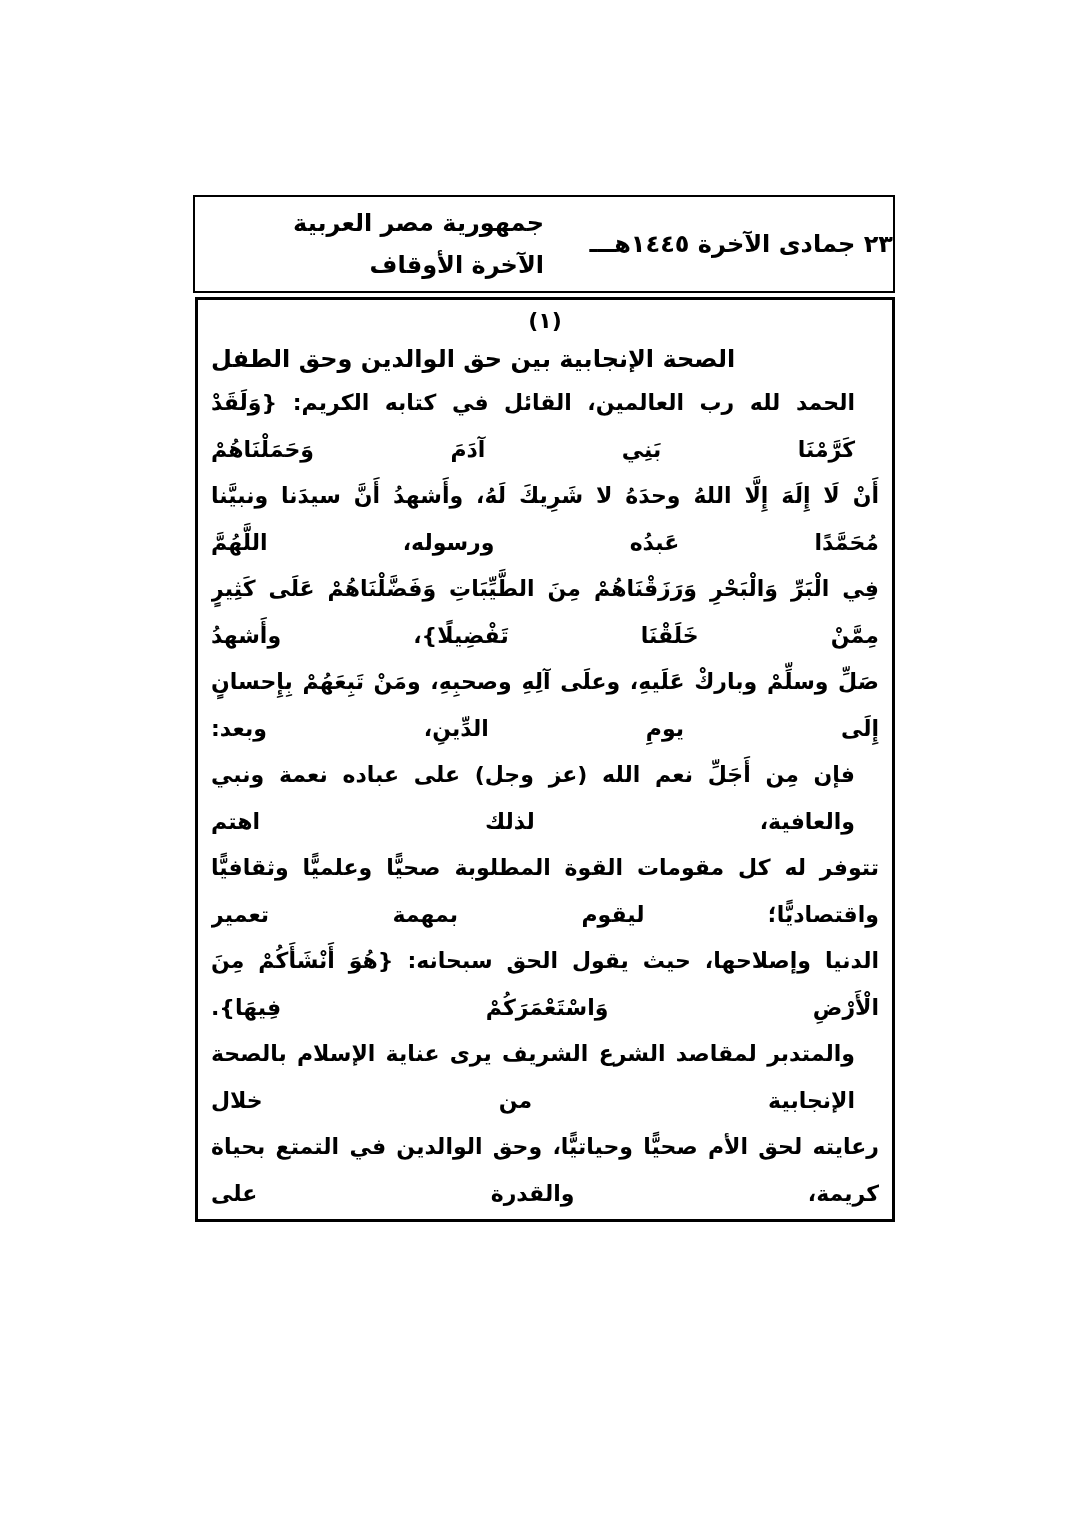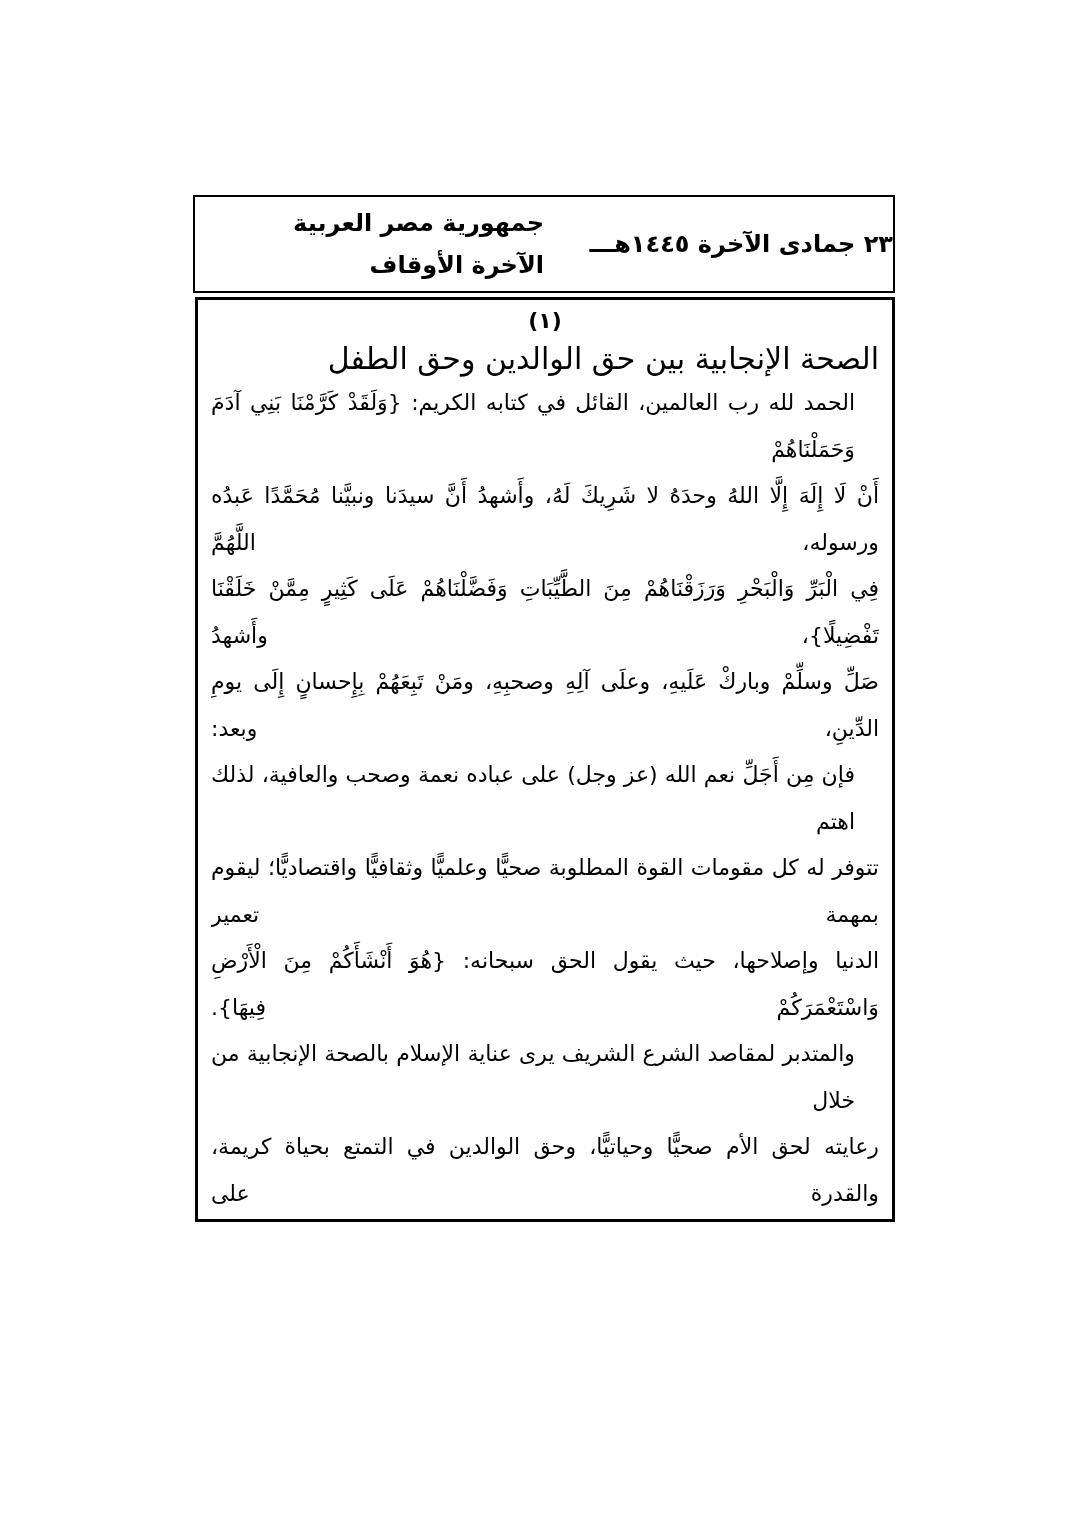--- a/index.html
+++ b/index.html
@@ -49,28 +49,28 @@
     overflow: hidden;
   }
   .doc-number {
     text-align: center;
     font-weight: 700;
     font-size: 22px;
     line-height: 34px;
     direction: ltr;
   }
   .doc-title {
-    text-align: right;
-    font-weight: 400;
-    font-size: 30px;
+    text-align: left;
+    font-weight: 700;
+    font-size: 24px;
     line-height: 42px;
   }
   .para { margin: 0; }
   .tline {
-    font-weight: 400;
+    font-weight: 700;
     font-size: 22px;
     line-height: 46.5px;
     text-align: justify;
     text-align-last: justify;
     -moz-text-align-last: justify;
     white-space: nowrap; 
     overflow: hidden;
   }
   .tline { white-space: normal; } 
   .tline.indent { padding-right: 24px; }
@@ -95,21 +95,21 @@
     <div class="doc-title">الصحة الإنجابية بين حق الوالدين وحق الطفل</div>
 
     <div class="para">
       <div class="tline indent">الحمد لله رب العالمين، القائل في كتابه الكريم: {وَلَقَدْ كَرَّمْنَا بَنِي آدَمَ وَحَمَلْنَاهُمْ</div>
       <div class="tline">أَنْ لَا إِلَهَ إِلَّا اللهُ وحدَهُ لا شَرِيكَ لَهُ، وأَشهدُ أَنَّ سيدَنا ونبيَّنا مُحَمَّدًا عَبدُه ورسوله، اللَّهُمَّ</div>
       <div class="tline">فِي الْبَرِّ وَالْبَحْرِ وَرَزَقْنَاهُمْ مِنَ الطَّيِّبَاتِ وَفَضَّلْنَاهُمْ عَلَى كَثِيرٍ مِمَّنْ خَلَقْنَا تَفْضِيلًا}، وأَشهدُ</div>
       <div class="tline">صَلِّ وسلِّمْ وباركْ عَلَيهِ، وعلَى آلِهِ وصحبِهِ، ومَنْ تَبِعَهُمْ بِإِحسانٍ إِلَى يومِ الدِّينِ، وبعد:</div>
     </div>
 
     <div class="para">
-      <div class="tline indent">فإن مِن أَجَلِّ نعم الله (عز وجل) على عباده نعمة وصحب والعافية، لذلك اهتم</div>
+      <div class="tline indent">فإن مِن أَجَلِّ نعم الله (عز وجل) على عباده نعمة ونبي والعافية، لذلك اهتم</div>
       <div class="tline">تتوفر له كل مقومات القوة المطلوبة صحيًّا وعلميًّا وثقافيًّا واقتصاديًّا؛ ليقوم بمهمة تعمير</div>
       <div class="tline">الدنيا وإصلاحها، حيث يقول الحق سبحانه: {هُوَ أَنْشَأَكُمْ مِنَ الْأَرْضِ وَاسْتَعْمَرَكُمْ فِيهَا}.</div>
     </div>
 
     <div class="para">
       <div class="tline indent">والمتدبر لمقاصد الشرع الشريف يرى عناية الإسلام بالصحة الإنجابية من خلال</div>
       <div class="tline">رعايته لحق الأم صحيًّا وحياتيًّا، وحق الوالدين في التمتع بحياة كريمة، والقدرة على</div>
 
     </div>
 

